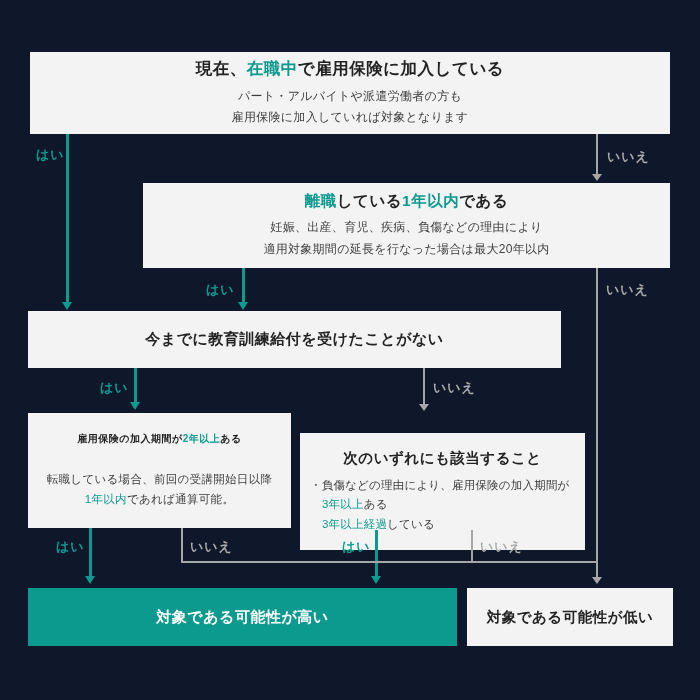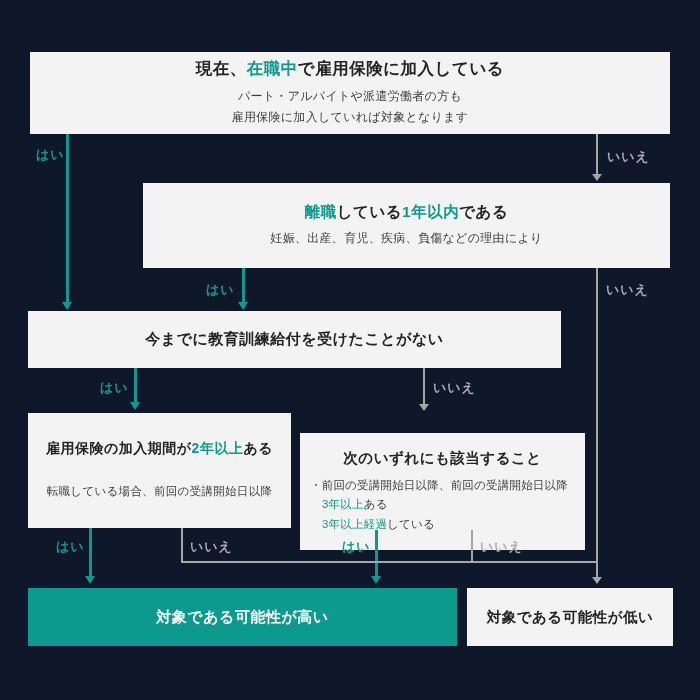--- a/index.html
+++ b/index.html
@@ -25,21 +25,21 @@
   .lbl-yes{color:#0d9a8e;font-weight:bold;}
   .lbl-no{color:#ababab;font-weight:bold;}
   
   .q1{left:30px;top:52px;width:640px;height:82px;}
   .q1 .q-title{font-size:16.5px;margin-bottom:6px;}
   .q2{left:143px;top:183px;width:527px;height:85px;}
   .q2 .q-title{font-size:15.5px;margin-bottom:5px;}
   .q3{left:28px;top:311px;width:533px;height:57px;}
   .q3 .q-title{font-size:15px;}
   .q4a{left:28px;top:413px;width:263px;height:115px;}
-  .q4a .q-title{font-size:14px;margin-bottom:24px;}
+  .q4a .q-title{font-size:10px;margin-bottom:24px;}
   .q4a .note{font-size:11.5px;line-height:1.7;}
   .q4b{left:300px;top:433px;width:285px;height:117px;padding:0 10px;}
   .q4b .q-title{font-size:14.5px;margin-bottom:8px;}
   .bullets{font-size:11.5px;line-height:1.68;color:#3e3e3e;text-align:left;width:100%;letter-spacing:0.2px;}
   .bullets .cont{padding-left:12px;}
   .r-high{left:28px;top:588px;width:429px;height:58px;background:#0d9a8e;}
   .r-high .q-title{color:#ffffff;font-size:15px;}
   .r-low{left:467px;top:588px;width:206px;height:58px;background:#f3f3f3;}
   .r-low .q-title{font-size:14.5px;}
 </style>
@@ -61,20 +61,21 @@
   <div class="lbl lbl-yes" style="left:36px;top:146px;">はい</div>
 
   <div class="vline gray-line" style="left:596px;top:134px;height:40px;"></div>
   <div class="head head-gray" style="left:592px;top:174px;"></div>
   <div class="lbl lbl-no" style="left:607px;top:148px;">いいえ</div>
 
   <div class="box q2">
     <div class="q-title"><span class="hl">離職</span><span>している</span><span class="hl">1年以内</span><span>である</span></div>
     <div class="note">
       <div>妊娠、出産、育児、疾病、負傷などの理由により</div>
+      <div>適用対象期間の延長を行なった場合は最大20年以内</div>
     </div>
   </div>
 
   <div class="vline teal-line" style="left:242px;top:268px;height:34px;"></div>
   <div class="head head-teal" style="left:238px;top:302px;"></div>
   <div class="lbl lbl-yes" style="left:206px;top:281px;">はい</div>
 
   <div class="vline gray-line" style="left:596px;top:268px;height:309px;"></div>
   <div class="head head-gray" style="left:592px;top:577px;"></div>
   <div class="lbl lbl-no" style="left:606px;top:281px;">いいえ</div>
@@ -88,27 +89,28 @@
   <div class="lbl lbl-yes" style="left:100px;top:379px;">はい</div>
 
   <div class="vline gray-line" style="left:423px;top:368px;height:36px;"></div>
   <div class="head head-gray" style="left:419px;top:404px;"></div>
   <div class="lbl lbl-no" style="left:433px;top:379px;">いいえ</div>
 
   <div class="box q4a">
     <div class="q-title"><span>雇用保険の加入期間が</span><span class="hl">2年以上</span><span>ある</span></div>
     <div class="note">
       <div>転職している場合、前回の受講開始日以降</div>
+      <div><span class="hl">1年以内</span><span>であれば通算可能。</span></div>
     </div>
   </div>
 
   <div class="box q4b">
     <div class="q-title"><span>次のいずれにも該当すること</span></div>
     <div class="bullets">
-      <div>・前回の受講開始日以降、前回の受講開始日以降</div>
+      <div>・負傷などの理由により、雇用保険の加入期間が</div>
       <div class="cont"><span class="hl">3年以上</span><span>ある</span></div>
       <div class="cont"><span class="hl">3年以上経過</span><span>している</span></div>
     </div>
   </div>
 
   <div class="vline teal-line" style="left:89px;top:528px;height:48px;"></div>
   <div class="head head-teal" style="left:85px;top:576px;"></div>
   <div class="lbl lbl-yes" style="left:56px;top:538px;">はい</div>
 
   <div class="vline gray-line" style="left:181px;top:528px;height:35px;"></div>

